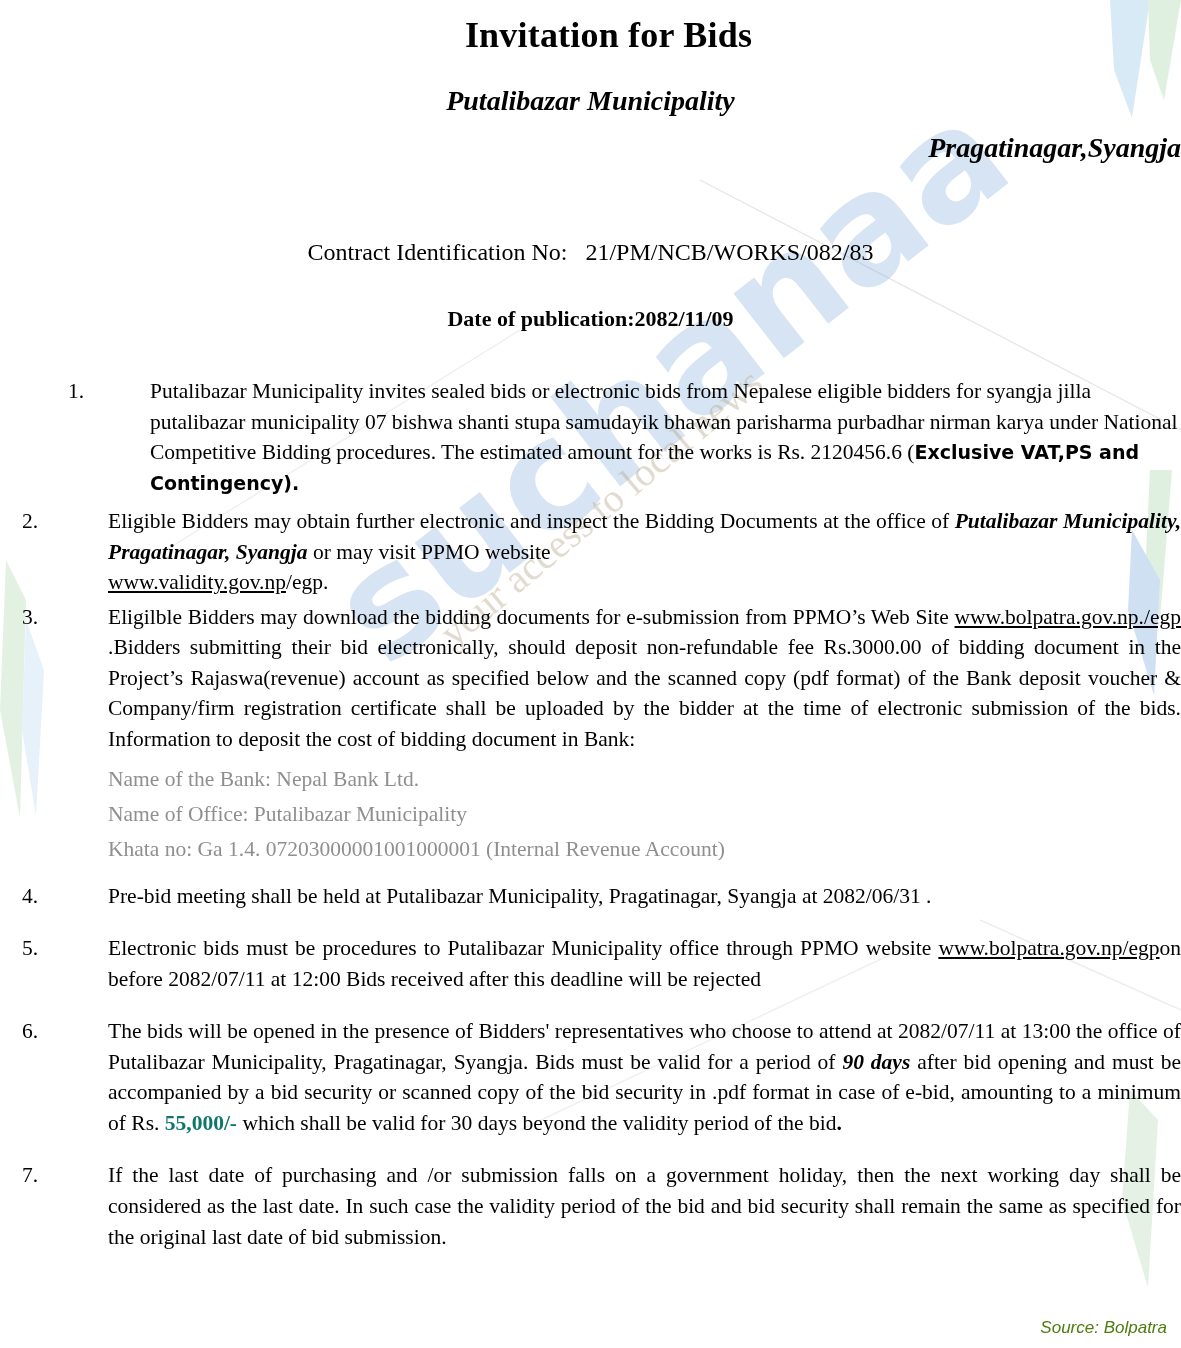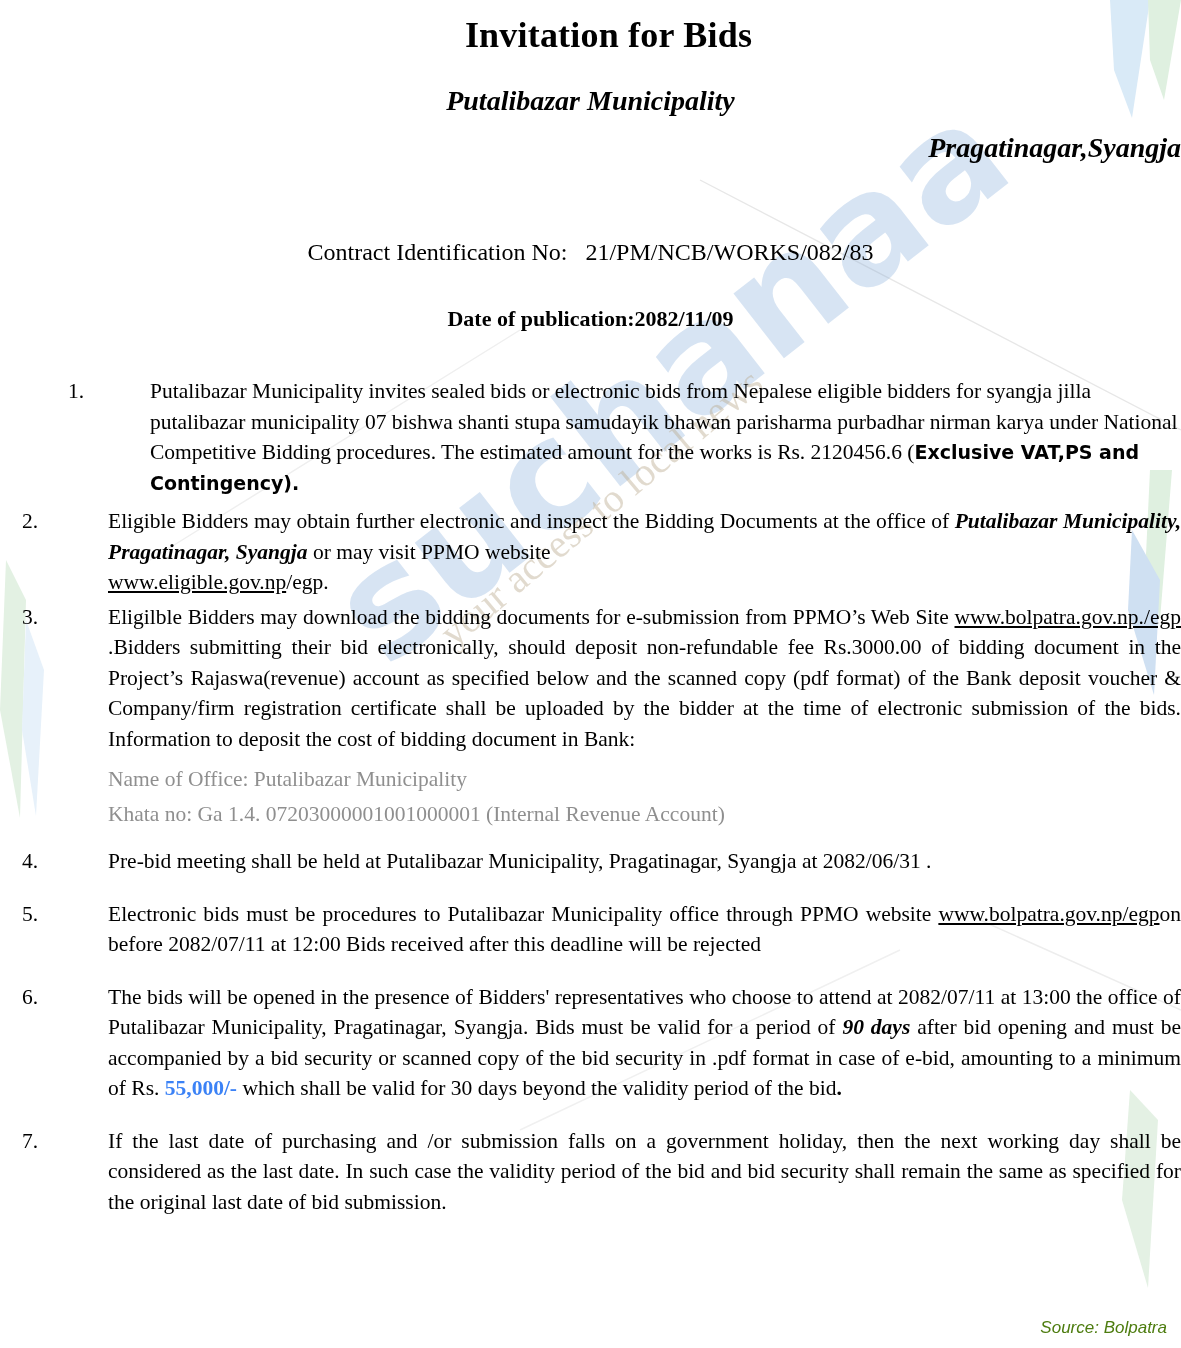--- a/index.html
+++ b/index.html
@@ -116,21 +116,21 @@
   ol.clauses > li.tight { margin-bottom: 4px; }
 
   .u { text-decoration: underline; }
   .bi { font-weight: bold; font-style: italic; }
   .b  { font-weight: bold; }
   .sans-b {
     font-family: "DejaVu Sans", sans-serif;
     font-weight: bold;
     font-size: 19px;
   }
-  .faded { color: #3b82f6; }
+  .faded { color: #0f766e; }
 
   .bank-block {
     margin: 4px 0 0 108px;
     font-size: 21.5px;
     line-height: 1.62;
     color: #8f8f8f;
   }
   .bank-block div { white-space: nowrap; }
 
   .src {
@@ -204,28 +204,29 @@
     <div class="pub-date">Date of publication:2082/11/09</div>
 
     <ol class="clauses">
 
       <li class="first">
         <span class="num">1.</span><span>Putalibazar Municipality invites sealed bids or electronic bids from Nepalese eligible bidders for syangja jilla putalibazar municipality 07 bishwa shanti stupa samudayik bhawan parisharma purbadhar nirman karya  under National Competitive Bidding procedures. The estimated amount for the works is Rs. 2120456.6  (</span><span class="sans-b">Exclusive VAT,PS and Contingency).</span>
       </li>
 
       <li class="tight">
         <span class="num">2.</span><span>Eligible Bidders may obtain further electronic and inspect the Bidding Documents at the office of </span><span class="bi">Putalibazar Municipality, Pragatinagar, Syangja</span><span> or may visit PPMO website </span><br>
-        <span class="u">www.eligible.gov.np</span><span>/egp.</span>
+        <span class="u">www.validity.gov.np</span><span>/egp.</span>
       </li>
 
       <li>
         <span class="num">3.</span><span>Eligilble Bidders may download the bidding documents for e-submission from PPMO’s Web Site </span><span class="u">www.bolpatra.gov.np./egp</span><span> .Bidders submitting their bid electronically,  should deposit non-refundable fee Rs.3000.00 of bidding document in the Project’s Rajaswa(revenue) account as specified below and the scanned copy (pdf format) of the Bank deposit voucher &amp; Company/firm registration certificate shall be uploaded by the bidder at the time of electronic submission of the bids. Information to deposit the cost of bidding document in Bank:</span>
       </li>
 
       <div class="bank-block">
+        <div>Name of the Bank: Nepal Bank Ltd.</div>
         <div>Name of Office: Putalibazar Municipality</div>
         <div>Khata no: Ga 1.4. 07203000001001000001  (Internal Revenue Account)</div>
       </div>
 
       <li class="loose" style="margin-top:14px;">
         <span class="num">4.</span><span>Pre-bid meeting shall be held at Putalibazar Municipality, Pragatinagar, Syangja at 2082/06/31 .</span>
       </li>
 
       <li class="loose">
         <span class="num">5.</span><span>Electronic bids must be procedures to Putalibazar Municipality office through PPMO website </span><span class="u">www.bolpatra.gov.np/egp</span><span>on before 2082/07/11 at 12:00 Bids received after this deadline will be rejected</span>

